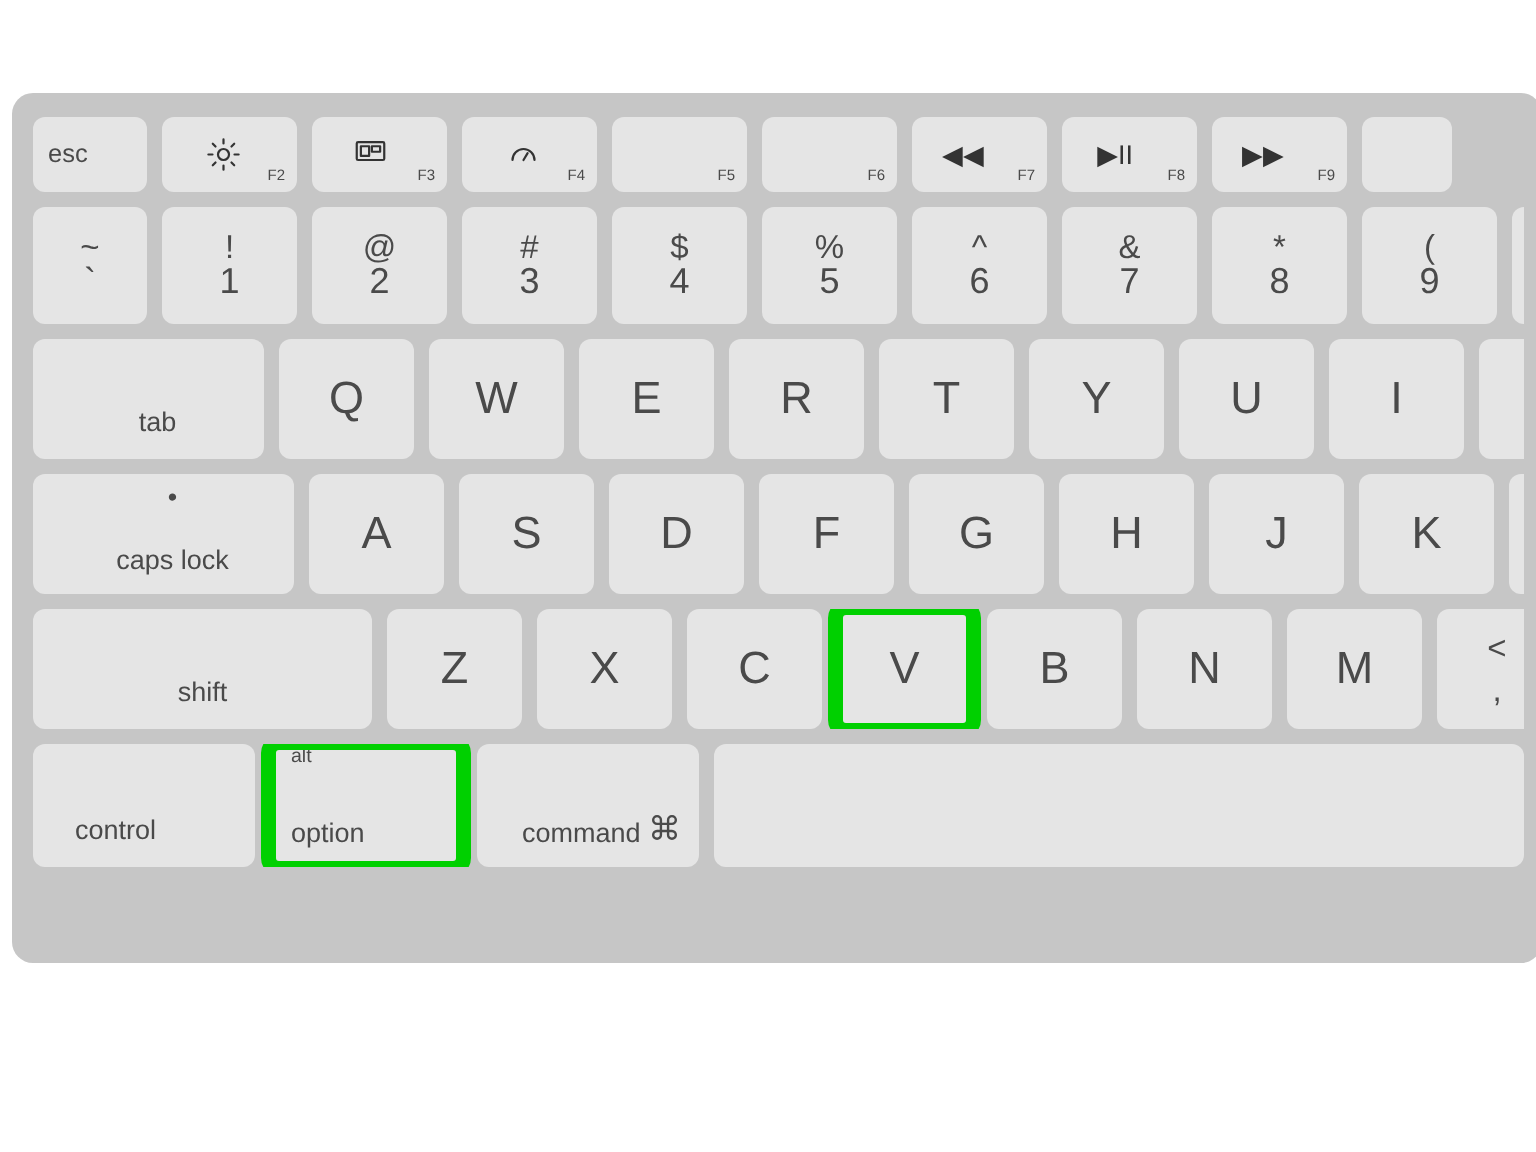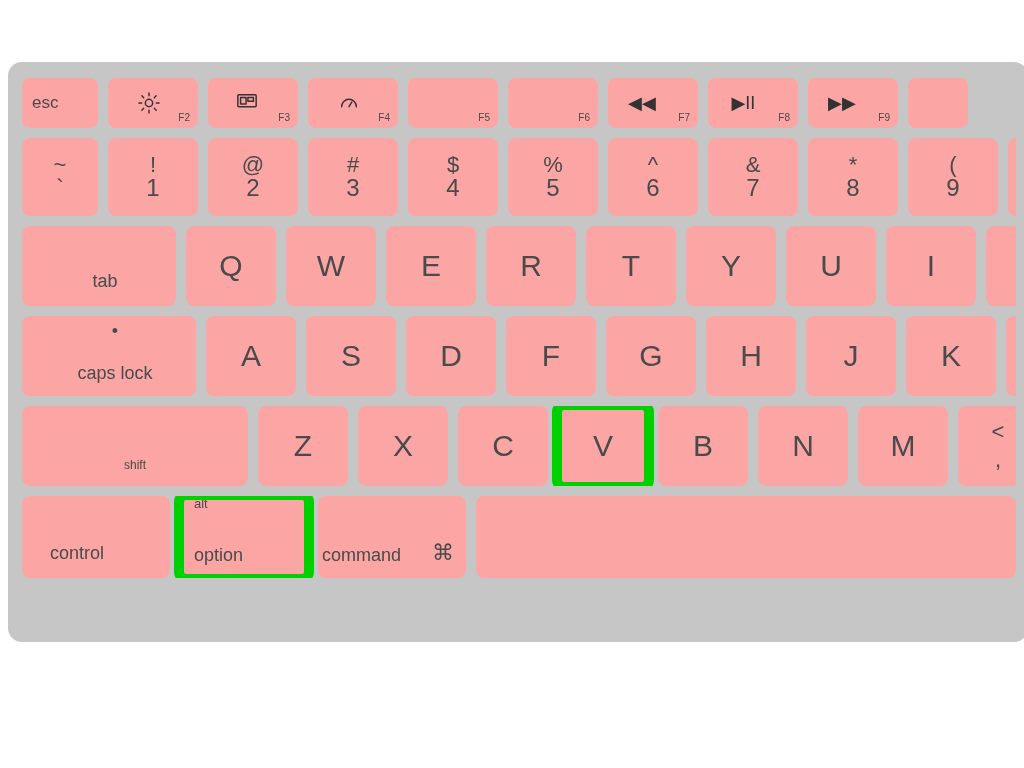--- a/index.html
+++ b/index.html
@@ -1,37 +1,37 @@
 <!DOCTYPE html>
 <html><head>
 <meta charset="utf-8">
 <style>
 *{box-sizing:border-box;margin:0;padding:0}
 body{width:1024px;height:768px;background:#fff;font-family:"Helvetica Neue",Helvetica,Arial,sans-serif;overflow:hidden;color:#4a4a4a}
 .kbd{position:absolute;left:8px;top:62px;width:1020px;height:580px;background:#c6c6c6;border-radius:14px;padding:16px 12px 14px 14px}
 .row{display:flex;gap:10px;margin-bottom:10px}
 .row:last-child{margin-bottom:0}
-.key{background:#fca5a5;border-radius:8px;display:flex;flex-direction:column;position:relative;flex:0 0 auto}
+.key{background:#e5e5e5;border-radius:8px;display:flex;flex-direction:column;position:relative;flex:0 0 auto}
 .fn{height:50px;width:90px}
 .fn-esc{width:76px}
 .fn-label{position:absolute;right:8px;bottom:5px;font-size:10px}
 .fn-text{position:absolute;left:10px;top:50%;transform:translateY(-50%);font-size:17px}
 .fn-icon{position:absolute;left:50%;top:50%;transform:translate(-90%,-50%);font-size:18px;color:#333}
 .num{height:78px;width:90px;align-items:center;justify-content:space-evenly;font-size:24px}
 .num .sym{font-size:22px}
 .num-tilde{width:76px}
 .let{height:80px;width:90px;align-items:center;justify-content:center;font-size:30px}
 .tab{width:154px;justify-content:flex-end;padding:16px 0 14px 12px;font-size:18px}
 .caps{width:174px;justify-content:space-between;padding:10px 0 12px 12px;font-size:18px}
 .caps .dot{font-size:18px;line-height:10px}
-.shift{width:226px;justify-content:flex-end;padding:0 12px 14px 12px;font-size:12px}
+.shift{width:226px;justify-content:flex-end;padding:0 12px 14px 12px;font-size:18px}
 .ctrl{width:148px;justify-content:flex-end;padding:0 0 14px 28px;font-size:18px}
 .opt{width:128px;justify-content:space-between;padding:0 0 12px 14px;font-size:18px}
 .opt .alt{font-size:13px}
-.cmd{width:148px;flex-direction:row;align-items:flex-end;padding:0 12px 12px 4px;justify-content:space-between;font-size:18px}
+.cmd{width:148px;flex-direction:row;align-items:flex-end;padding:0 12px 12px 30px;justify-content:space-between;font-size:18px}
 .space{flex:1;height:82px}
 .bottom{height:82px}
 .r4 .let,.r5 .let{height:80px}
 .hl{outline:10px solid #00d000;outline-offset:-4px;border-radius:6px}
 .stack{display:flex;flex-direction:column;align-items:center;justify-content:center;height:100%;width:100%;gap:0}
 .stack span{line-height:1}
 .rowcut{overflow:hidden}
 
 .svgicon{width:22px;height:22px;stroke:#333;stroke-width:1.6;fill:none;stroke-linecap:round;stroke-linejoin:round}
 </style>

